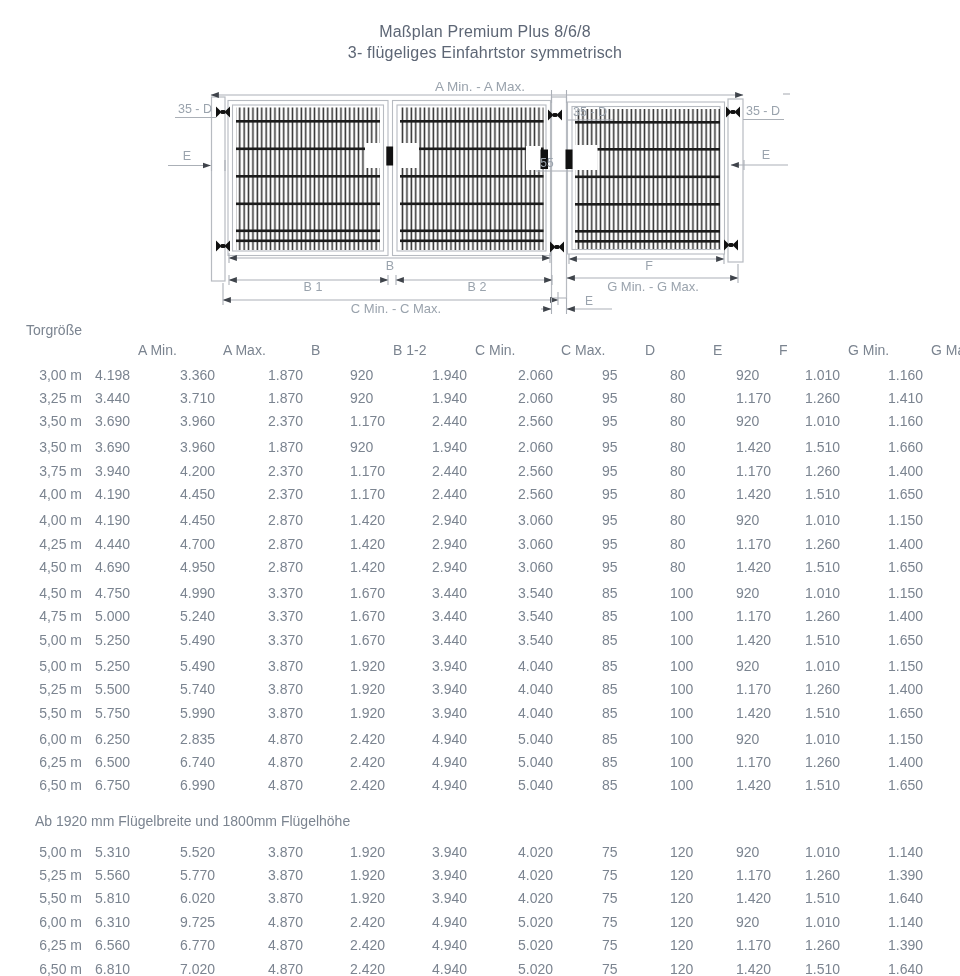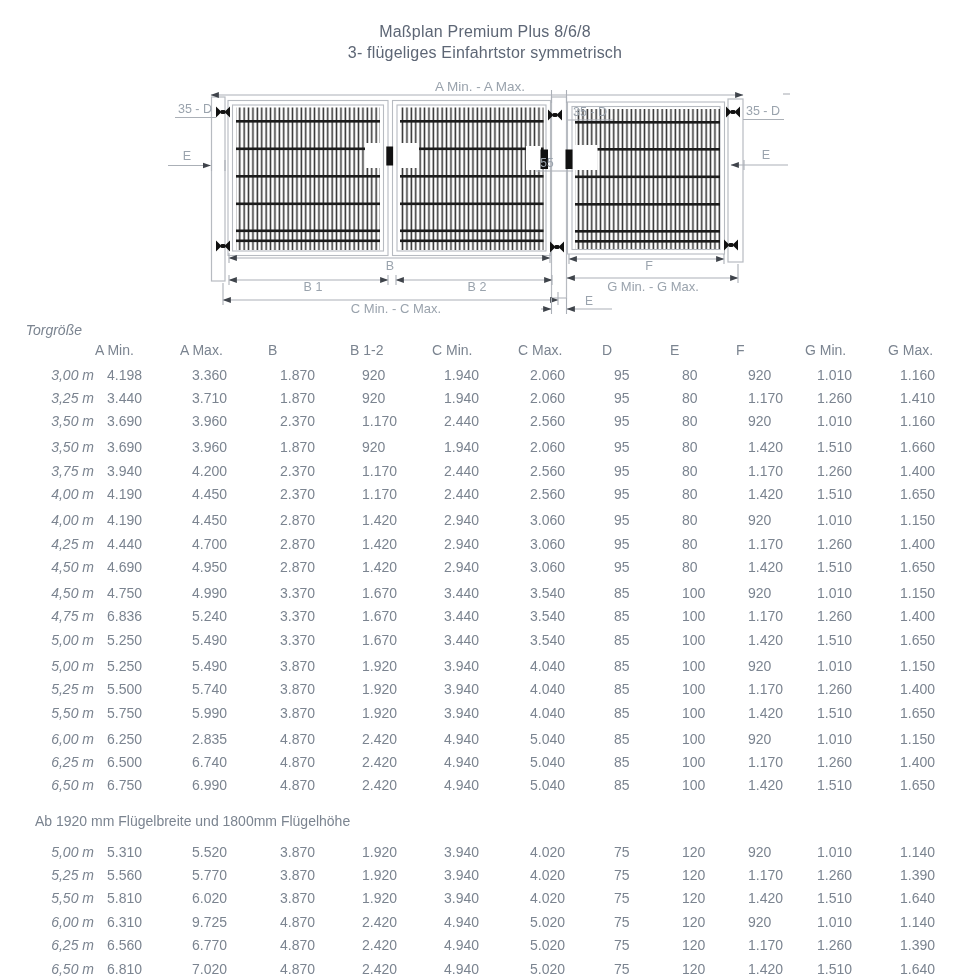--- a/index.html
+++ b/index.html
@@ -5,25 +5,25 @@
   html,body{margin:0;padding:0;background:#fff;}
   body{width:960px;height:976px;position:relative;font-family:"Liberation Sans",sans-serif;overflow:hidden;}
   .title-block{position:absolute;top:21px;left:0;width:970px;text-align:center;
                color:#5d6675;font-size:16px;line-height:21px;letter-spacing:0.2px;}
   #diagram{position:absolute;top:0;left:0;}
   svg text{font-family:"Liberation Sans",sans-serif;fill:#9aa3ad;}
 
   #table{position:absolute;top:320px;left:0;width:960px;color:#7b8490;font-size:14px;}
   .thead1{display:grid;grid-template-columns:95px 865px;height:19px;align-items:center;}
   .grid{display:grid;grid-template-columns:95px 85px 88px 82px 82px 86px 84px 68px 66px 69px 83px 72px;}
-  .thead2{height:21px;align-items:center;}
-  .trow{height:23.4px;align-items:center;margin-left:12px;}
+  .thead2{height:21px;align-items:center;margin-left:43px;}
+  .trow{height:23.4px;align-items:center;}
   .trow.gap{margin-top:2.6px;}
   .cell{white-space:nowrap;}
-  .c1{text-align:right;padding-right:13px;font-style:italic;}
+  .c1{text-align:right;padding-right:13px;}
   .spacer{height:3px;}
   .section-note{margin:16px 0 10px 0;padding-left:35px;height:17px;}
 </style>
 </head>
 <body>
 
 <div class="title-block">
   <div>Maßplan Premium Plus 8/6/8</div>
   <div>3- flügeliges Einfahrtstor symmetrisch</div>
 </div>
@@ -316,21 +316,21 @@
         <div class="cell">3.440</div>
         <div class="cell">3.540</div>
         <div class="cell">85</div>
         <div class="cell">100</div>
         <div class="cell">920</div>
         <div class="cell">1.010</div>
         <div class="cell">1.150</div>
       </div>
       <div class="trow grid">
         <div class="cell c1">4,75 m</div>
-        <div class="cell">6.836</div>
+        <div class="cell">5.000</div>
         <div class="cell">5.240</div>
         <div class="cell">3.370</div>
         <div class="cell">1.670</div>
         <div class="cell">3.440</div>
         <div class="cell">3.540</div>
         <div class="cell">85</div>
         <div class="cell">100</div>
         <div class="cell">1.170</div>
         <div class="cell">1.260</div>
         <div class="cell">1.400</div>

